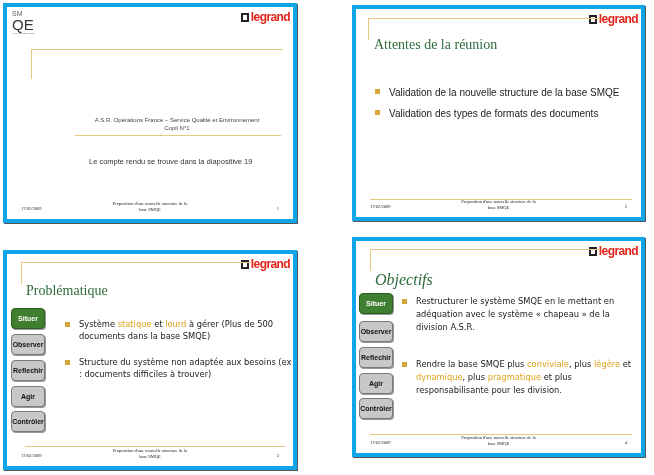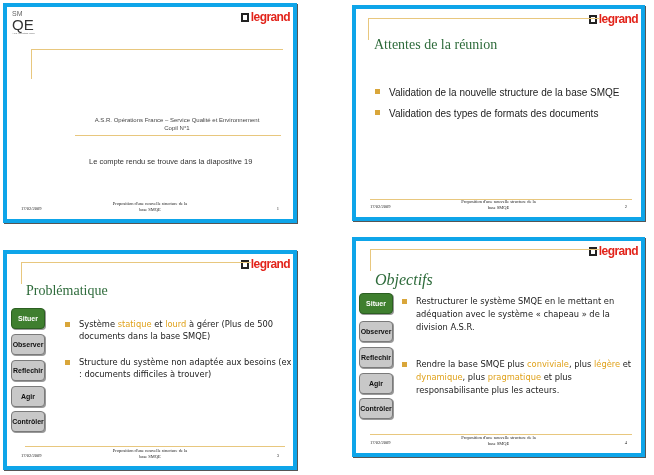--- a/index.html
+++ b/index.html
@@ -111,21 +111,21 @@
   <div class="gold-line" style="left:14px; top:8px; width:230px; height:1px;"></div>
   <div class="gold-line" style="left:14px; top:8px; width:1px; height:22px;"></div>
   <div class="title-serif" style="position:absolute; left:19px; top:14px; font-size:16px;font-style:italic;">Objectifs</div>
   <div class="nav-btn active" style="left:3px; top:52px;">Situer</div>
   <div class="nav-btn" style="left:3px; top:80px;">Observer</div>
   <div class="nav-btn" style="left:3px; top:106px;">Reflechir</div>
   <div class="nav-btn" style="left:3px; top:132px;">Agir</div>
   <div class="nav-btn" style="left:3px; top:157px;">Contrôler</div>
   <ul class="bullets calibri" style="left:46px; top:54px; width:240px; font-size:8.3px; color:#222; line-height:13px;">
     <li style="margin-bottom:24px;"><span class="b" style="top:4px;"></span><span>Restructurer le système SMQE en le mettant en adéquation avec le système « chapeau » de la division A.S.R.</span></li>
-    <li><span class="b" style="top:4px;"></span><span>Rendre la base SMQE plus </span><span class="hl">conviviale</span><span>, plus </span><span class="hl">légère</span><span> et </span><span class="hl">dynamique</span><span>, plus </span><span class="hl">pragmatique</span><span> et plus responsabilisante plus les acteurs.</span></li>
+    <li><span class="b" style="top:4px;"></span><span>Rendre la base SMQE plus </span><span class="hl">conviviale</span><span>, plus </span><span class="hl">légère</span><span> et </span><span class="hl">dynamique</span><span>, plus </span><span class="hl">pragmatique</span><span> et plus responsabilisante pour les division.</span></li>
   </ul>
   <div class="gold-line" style="left:14px; top:193px; width:262px; height:1px;"></div>
   <div class="footer">
     <span class="date">17/02/2009</span>
     <div class="center">
         <div>Proposition d'une nouvelle structure de la</div>
         <div>base SMQE</div>
       </div>
     <span class="num">4</span>
   </div>

